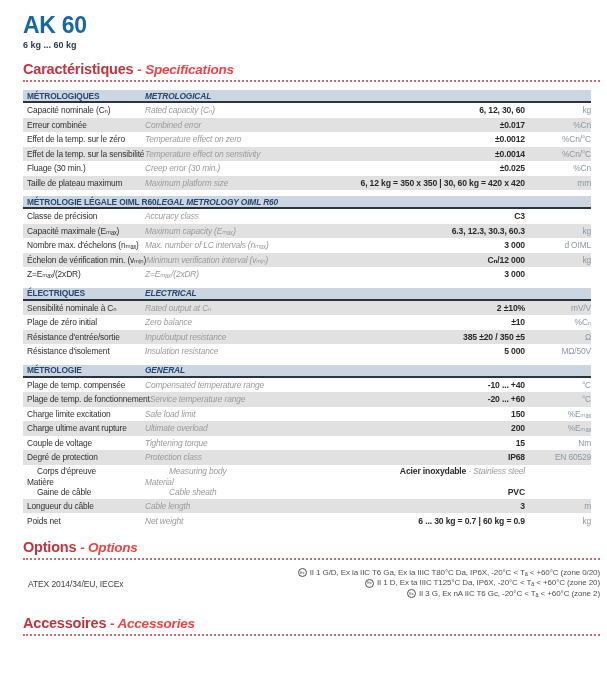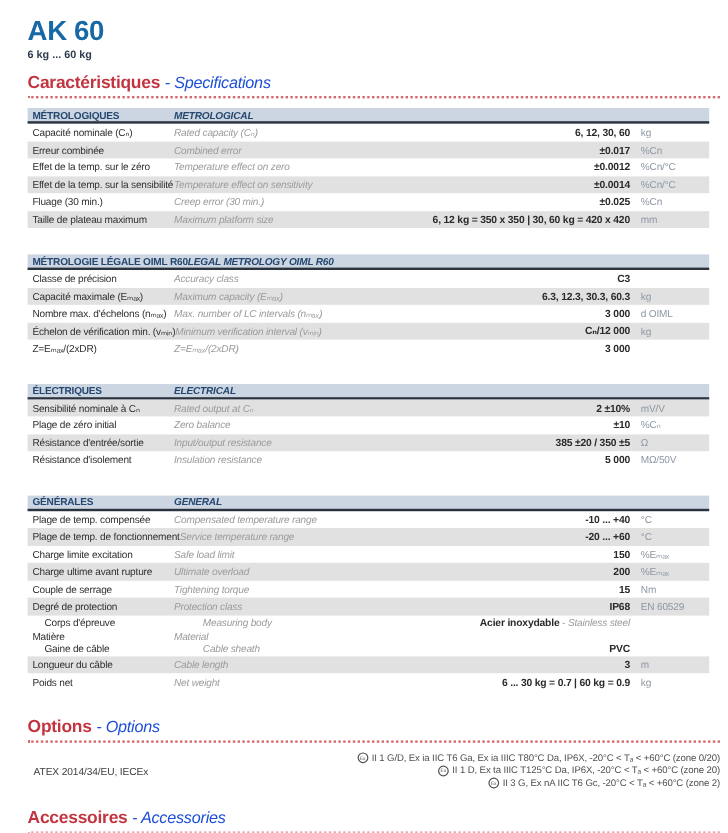--- a/index.html
+++ b/index.html
@@ -11,35 +11,35 @@
   }
   
   .product-title{margin:0; font-size:23px; line-height:26px; font-weight:bold; color:#1769a6; letter-spacing:-0.3px;}
   .product-subtitle{margin-top:2px; font-size:9px; font-weight:bold; color:#2e3c4e;}
   
   .section-head{
     margin:11px 0 8px 0; padding-bottom:3px;
     border-bottom:2px dotted rgba(197,56,66,.75);
     font-size:14.5px; font-weight:bold; color:#c23540; letter-spacing:-0.2px;
   }
-  .section-head .head-en{font-weight:normal; font-style:italic; color:#1d4ed8; font-size:13.5px;}
-  
-  .spec-table{width:568px; margin-bottom:22px; font-size:8.4px; letter-spacing:-0.15px;}
+  .section-head .head-en{font-weight:bold; font-style:italic; color:#ef4444; font-size:13.5px;}
+  
+  .spec-table{width:568px; margin-bottom:6px; font-size:8.4px; letter-spacing:-0.15px;}
   .thead{
     display:flex; align-items:center; height:11px; background:#ccd6e3;
     border-bottom:2px solid #2b333d; color:#26486f; font-weight:bold; font-size:8.4px;
   }
   .thead .hfr{flex:0 0 118px; padding-left:4px; white-space:nowrap;}
   .thead .hen{flex:1; font-style:italic; white-space:nowrap;}
   .trow{display:flex; align-items:center; height:14.5px;}
   .trow.stripe{background:#e1e1e1;}
   .cfr{flex:0 0 118px; padding-left:4px; white-space:nowrap; color:#30302f;}
   .cen{flex:1; font-style:italic; color:#9b9b9b; white-space:nowrap;}
   .cval{flex:0 0 210px; text-align:right; font-weight:bold; color:#2a2a2a; font-size:8.6px; white-space:nowrap;}
-  .cunit{flex:0 0 57px; padding-left:9px; color:#8d97a3; white-space:nowrap;}
+  .cunit{flex:0 0 57px; padding-left:9px; color:#8d97a3; white-space:nowrap;text-align:right;}
   
   .trow.group{height:auto; display:block; padding:1px 0;}
   .gline{display:flex; align-items:center; height:10.8px;}
   .gfr{flex:0 0 118px; padding-left:4px; white-space:nowrap;}
   .gfr.sub,.gen.sub{padding-left:14px;}
   .gen{flex:1; font-style:italic; color:#9b9b9b; white-space:nowrap;}
   .gval{flex:0 0 276px; text-align:right; padding-right:66px; box-sizing:border-box; white-space:nowrap;}
   .vmain{font-weight:bold; color:#2a2a2a; font-size:8.6px;}
   .vnote{font-style:italic; color:#9b9b9b;}
   
@@ -178,21 +178,21 @@
           <div class="cfr">Résistance d'isolement</div>
           <div class="cen">Insulation resistance</div>
           <div class="cval">5 000</div>
           <div class="cunit">MΩ/50V</div>
         </div>
       </div>
   </div>
 
   <div class="spec-table">
     <div class="thead">
-      <div class="hfr">GÉNÉRALES</div>
+      <div class="hfr">MÉTROLOGIE</div>
       <div class="hen">GENERAL</div>
     </div>
     <div class="tbody">
         <div class="trow">
           <div class="cfr">Plage de temp. compensée</div>
           <div class="cen">Compensated temperature range</div>
           <div class="cval">-10 ... +40</div>
           <div class="cunit">°C</div>
         </div>
         <div class="trow stripe">
@@ -207,21 +207,21 @@
           <div class="cval">150</div>
           <div class="cunit">%Eₘₐₓ</div>
         </div>
         <div class="trow stripe">
           <div class="cfr">Charge ultime avant rupture</div>
           <div class="cen">Ultimate overload</div>
           <div class="cval">200</div>
           <div class="cunit">%Eₘₐₓ</div>
         </div>
         <div class="trow">
-          <div class="cfr">Couple de serrage</div>
+          <div class="cfr">Couple de voltage</div>
           <div class="cen">Tightening torque</div>
           <div class="cval">15</div>
           <div class="cunit">Nm</div>
         </div>
         <div class="trow stripe">
           <div class="cfr">Degré de protection</div>
           <div class="cen">Protection class</div>
           <div class="cval">IP68</div>
           <div class="cunit">EN 60529</div>
         </div>

